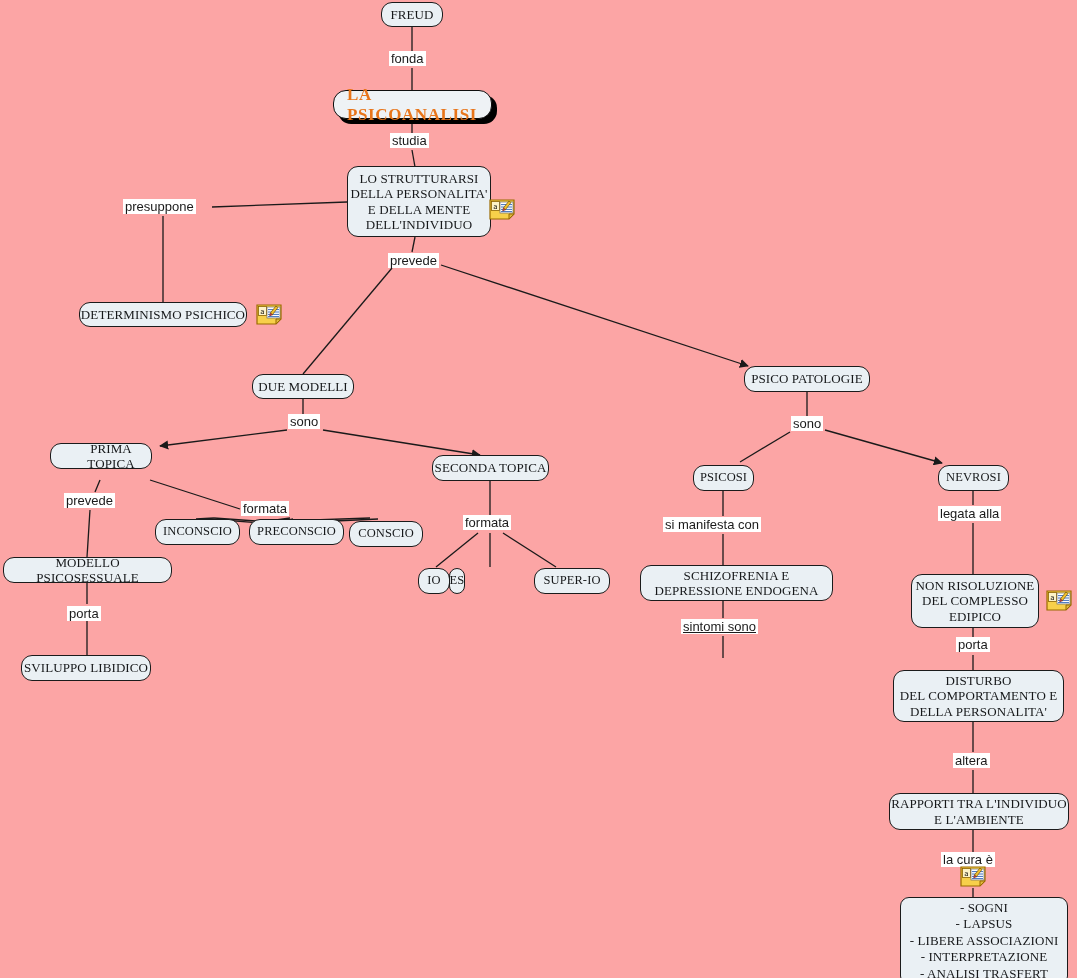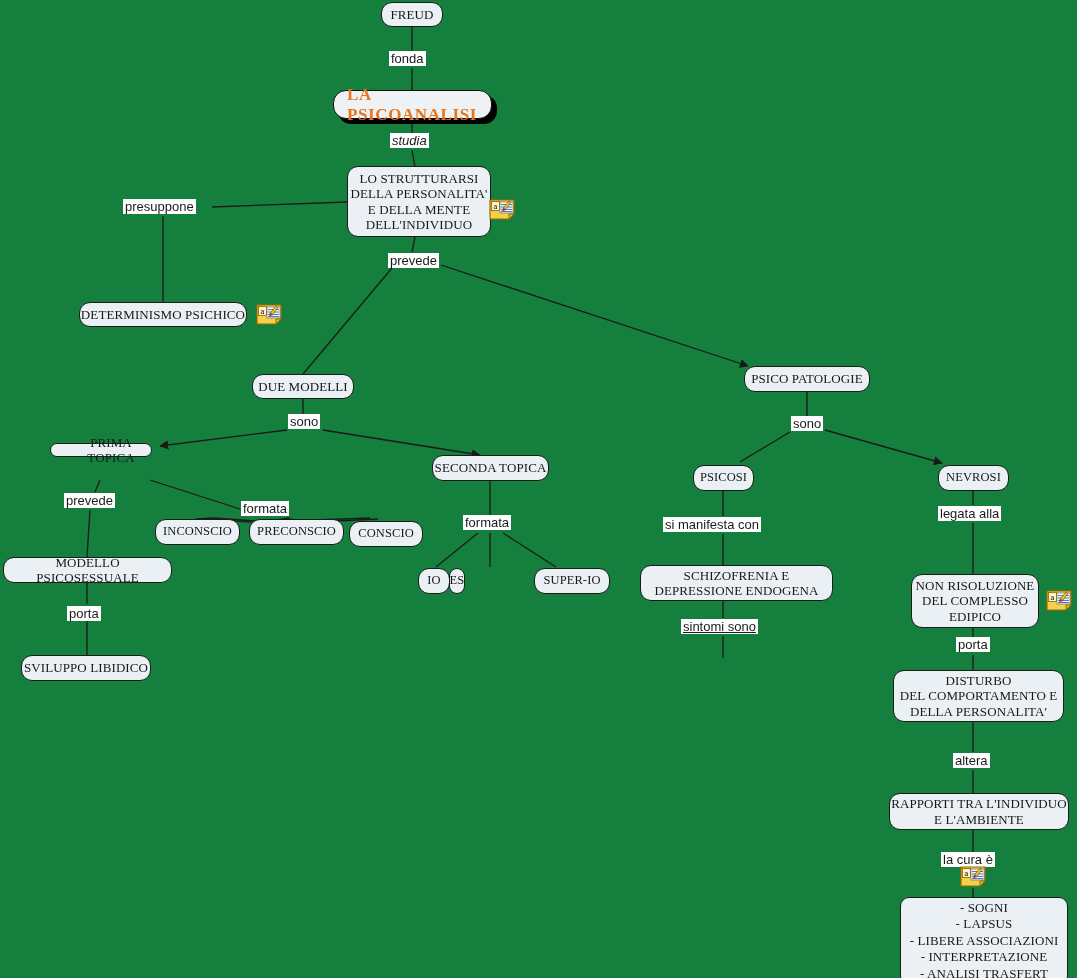--- a/index.html
+++ b/index.html
@@ -4,21 +4,21 @@
 <style>
   html, body {
     margin: 0;
     padding: 0;
     background: #ffffff;
   }
   #map {
     position: relative;
     width: 1077px;
     height: 978px;
-    background: #15803d;
+    background: #fca5a5;
     overflow: hidden;
     font-family: "Liberation Serif", serif;
   }
   #edges {
     position: absolute;
     left: 0; top: 0;
     width: 1077px;
     height: 978px;
     pointer-events: none;
   }
@@ -176,21 +176,21 @@
 DELLA PERSONALITA'
 E DELLA MENTE
 DELL'INDIVIDUO</div>
 
   <div class="node" style="left:79px; top:302px; width:168px; height:25px;">DETERMINISMO PSICHICO</div>
 
   <div class="node" style="left:252px; top:374px; width:102px; height:25px;">DUE MODELLI</div>
 
   <div class="node" style="left:744px; top:366px; width:126px; height:26px;">PSICO PATOLOGIE</div>
 
-  <div class="node" style="left:50px; top:443px; width:102px; height:14px;padding-left:20px;">PRIMA TOPICA</div>
+  <div class="node" style="left:50px; top:443px; width:102px; height:26px;padding-left:20px;">PRIMA TOPICA</div>
 
   <div class="node" style="left:432px; top:455px; width:117px; height:26px;">SECONDA TOPICA</div>
 
   <div class="node small" style="left:155px; top:519px; width:85px; height:26px;">INCONSCIO</div>
 
   <div class="node small" style="left:249px; top:519px; width:95px; height:26px;">PRECONSCIO</div>
 
   <div class="node small" style="left:349px; top:521px; width:74px; height:26px;">CONSCIO</div>
 
   <div class="node small" style="left:418px; top:568px; width:32px; height:26px;">IO</div>
@@ -223,21 +223,21 @@
 E L'AMBIENTE</div>
 
   <div class="node list" style="left:900px; top:897px; width:168px; height:88px;">- SOGNI
 - LAPSUS
 - LIBERE ASSOCIAZIONI
 - INTERPRETAZIONE
 - ANALISI TRASFERT</div>
 
   <div class="link-label" style="left:389px; top:51px;">fonda</div>
 
-  <div class="link-label" style="left:390px; top:133px;font-style:italic;">studia</div>
+  <div class="link-label" style="left:390px; top:133px;">studia</div>
 
   <div class="link-label" style="left:123px; top:199px;">presuppone</div>
 
   <div class="link-label" style="left:388px; top:253px;">prevede</div>
 
   <div class="link-label" style="left:288px; top:414px;">sono</div>
 
   <div class="link-label" style="left:241px; top:501px;">formata</div>
 
   <div class="link-label" style="left:463px; top:515px;">formata</div>

